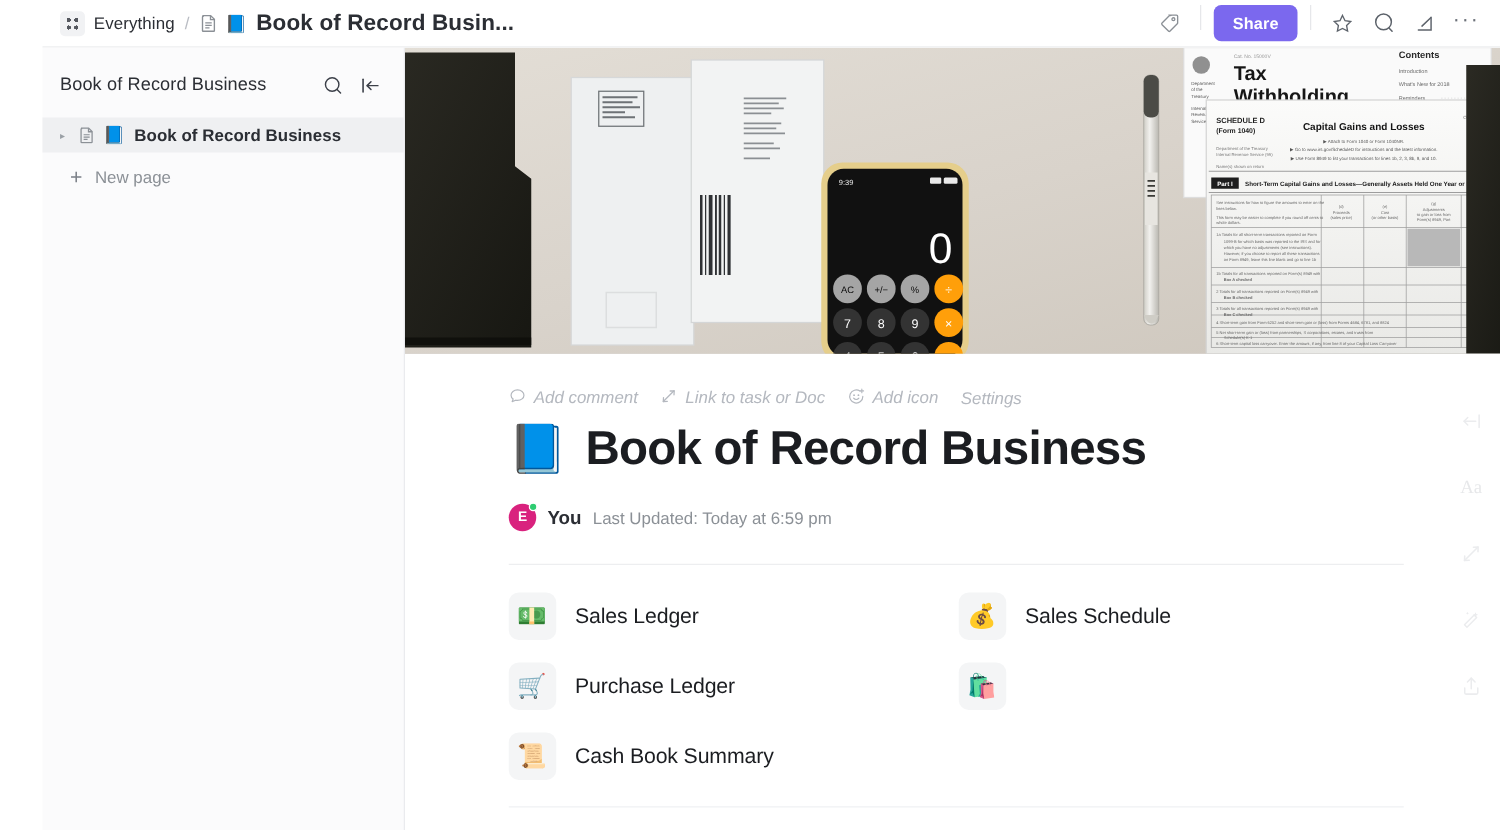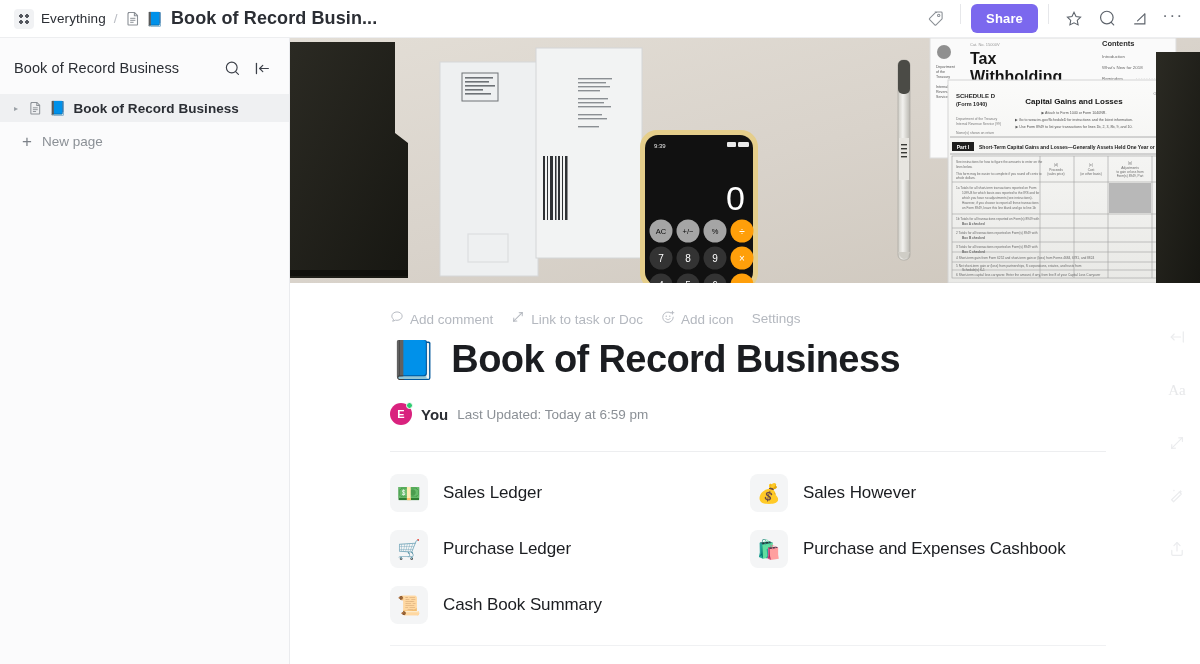--- a/index.html
+++ b/index.html
@@ -6,21 +6,21 @@
   * { box-sizing: border-box; margin: 0; padding: 0; }
   html, body {
     width: 1200px; height: 664px;
     font-family: "Liberation Sans", sans-serif;
     background: #ffffff;
     overflow: hidden;
     -webkit-font-smoothing: antialiased;
   }
 
   
-  .app { position: relative; width: 1200px; height: 664px; display: flex; flex-direction: column; }
+  .app { position: relative; width: 1200px; height: 664px; display: flex; flex-direction: column; padding-left: 34px; }
 
   
   .topbar {
     height: 38px; min-height: 38px;
     background: #ffffff;
     border-bottom: 1px solid #edeef0;
     display: flex; align-items: center;
     padding: 0 12px 0 14px;
     position: relative; z-index: 6;
   }
@@ -106,21 +106,21 @@
   .cover svg { display: block; width: 100%; height: 100%; }
 
   
   .doc { padding: 0; }
   .doc-inner { width: 722px; margin: 0 auto; padding-left: 6px; }
 
   .meta-actions {
     display: flex; align-items: center; gap: 18px;
     padding: 27px 0 0 0; color: #b4b8bf; font-size: 13.5px;
   }
-  .ma-item { display: flex; align-items: flex-end; gap: 6px; cursor: pointer; white-space: nowrap; }
+  .ma-item { display: flex; align-items: flex-start; gap: 6px; cursor: pointer; white-space: nowrap; font-style: italic; }
 
   .title-row { display: flex; align-items: center; gap: 14px; margin-top: 11px; }
   .title-emoji { font-size: 38px; line-height: 1; }
   .doc-title { font-size: 38px; font-weight: 700; color: #1b1d21; letter-spacing: -.6px; }
 
   .author-row { display: flex; align-items: center; gap: 9px; margin-top: 22px; }
   .avatar-wrap { position: relative; width: 22px; height: 22px; flex: 0 0 22px; }
   .avatar {
     width: 22px; height: 22px; border-radius: 50%;
     background: #d9227e;
@@ -565,29 +565,28 @@
 
           <div class="hr"></div>
 
           <div class="link-grid">
             <div class="link-item">
               <span class="link-ic">💵</span>
               <span class="link-label">Sales Ledger</span>
             </div>
             <div class="link-item">
               <span class="link-ic">💰</span>
-              <span class="link-label">Sales However</span>
+              <span class="link-label">Sales Schedule</span>
             </div>
             <div class="link-item">
               <span class="link-ic">🛒</span>
               <span class="link-label">Purchase Ledger</span>
             </div>
             <div class="link-item">
               <span class="link-ic">🛍️</span>
-              <span class="link-label">Purchase and Expenses Cashbook</span>
             </div>
             <div class="link-item">
               <span class="link-ic">📜</span>
               <span class="link-label">Cash Book Summary</span>
             </div>
           </div>
 
           <div class="hr-bottom"></div>
         </div>
       </div>

